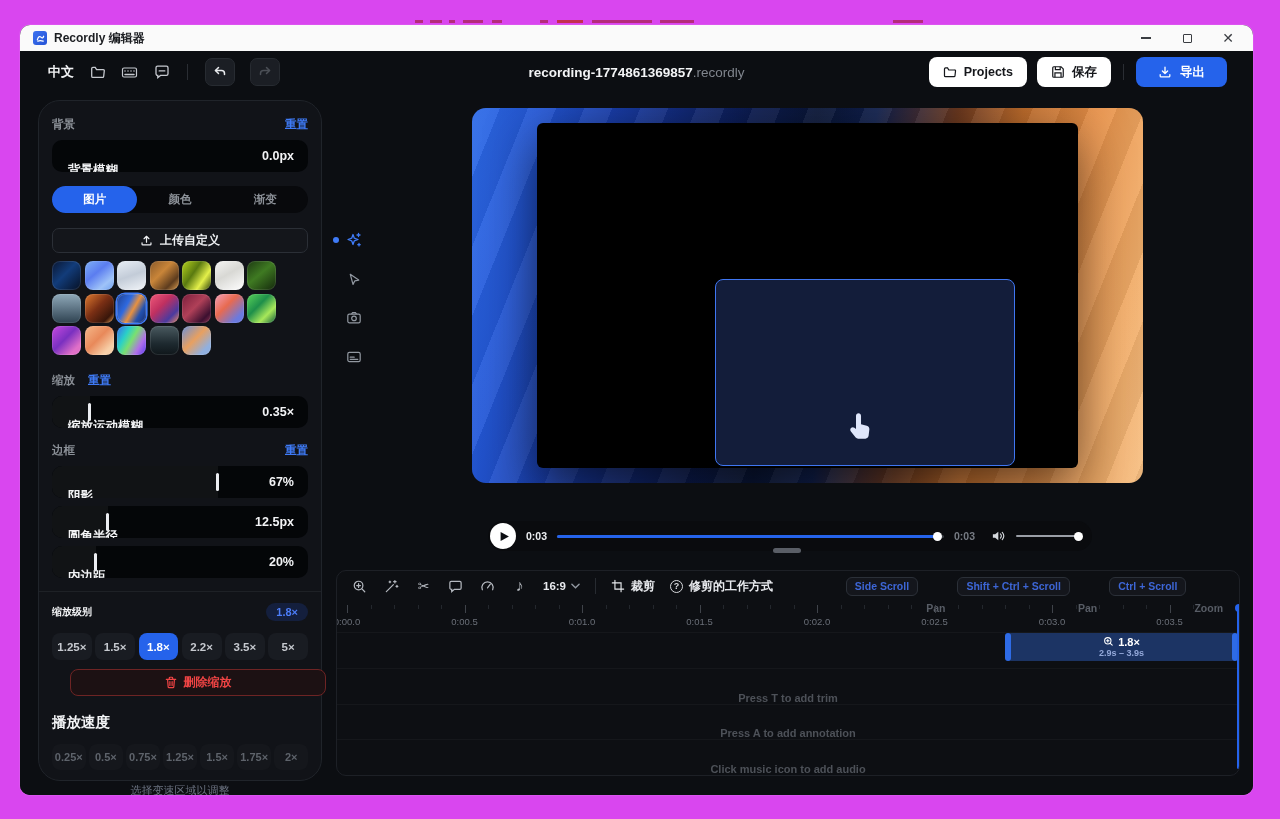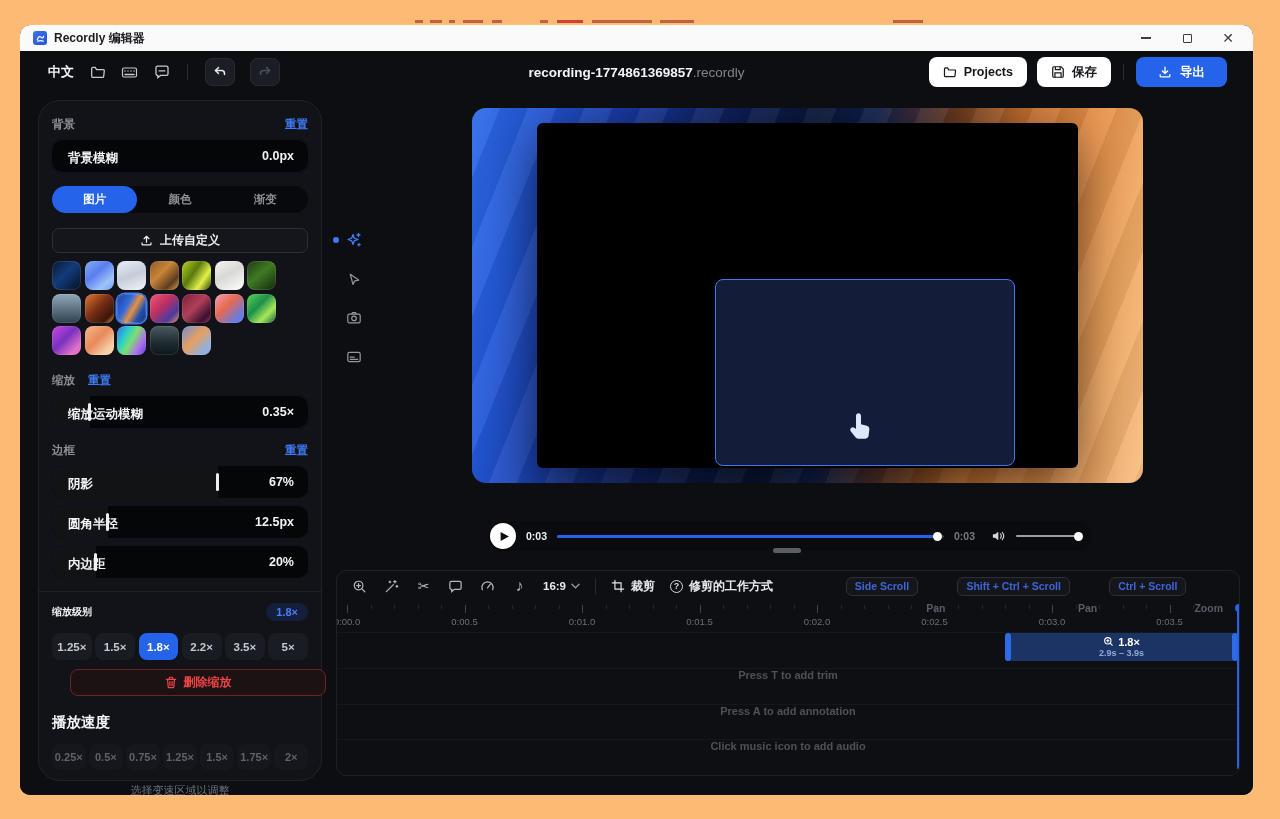--- a/index.html
+++ b/index.html
@@ -1,17 +1,17 @@
 <!DOCTYPE html>
 <html><head>
 <meta charset="utf-8">
 <style>
   * { margin:0; padding:0; box-sizing:border-box; }
   body { font-family:"Liberation Sans","DejaVu Sans",sans-serif; background:#000; }
-  .stage{position:relative;width:1280px;height:819px;background:#fdba74;overflow:hidden;}
+  .stage{position:relative;width:1280px;height:819px;background:#d946ef;overflow:hidden;}
   .artifact{position:absolute;top:20px;height:2.5px;background:rgba(150,22,26,.55);}
   
   .window{position:absolute;left:20px;top:25px;width:1233px;height:770px;border-radius:10px;background:#0c0e12;box-shadow:0 0 0 1px rgba(255,255,255,.08);}
   .titlebar{height:26px;background:#fafafa;border-radius:10px 10px 0 0;display:flex;align-items:center;padding:0 12px 0 13px;}
   .app-logo{width:14px;height:14px;border-radius:3px;background:linear-gradient(135deg,#3c72f0,#2553d6);margin-right:7px;display:flex;align-items:center;justify-content:center;}
   .title-text{font-size:12px;font-weight:600;color:#1b1d21;}
   .win-controls{margin-left:auto;display:flex;align-items:center;gap:27px;padding-right:6px;}
   .wc{display:flex;align-items:center;justify-content:center;width:14px;height:14px;color:#3a3d42;}
   .wc-min{width:10px;height:1.6px;background:#3a3d42;}
   .wc-max{width:9px;height:9px;border:1.4px solid #3a3d42;border-radius:1px;}
@@ -34,21 +34,21 @@
   .btn-blue{display:flex;align-items:center;gap:8px;height:30px;padding:0 22px;border-radius:8px;background:#2563eb;border:none;color:#fff;font-size:12.5px;font-weight:700;cursor:pointer;font-family:inherit;}
   
   .sidebar{position:absolute;left:18px;top:49px;width:284px;height:681px;background:#111318;border:1px solid #20242a;border-radius:22px;padding:16px 13px 0;}
   .sec-row{display:flex;align-items:center;justify-content:space-between;}
   .sec-row.inline{justify-content:flex-start;gap:13px;}
   .sec-label{font-size:11.5px;font-weight:600;color:#8b9097;}
   .reset-link{font-size:11.5px;font-weight:700;color:#3f7bf7;background:none;border:none;cursor:pointer;font-family:inherit;}
   .slider{position:relative;height:32px;background:#040608;border-radius:10px;margin-top:8px;overflow:hidden;cursor:pointer;}
   .sl-fill{position:absolute;left:0;top:0;bottom:0;background:rgba(255,255,255,.055);border-radius:10px 0 0 10px;}
   .sl-handle{position:absolute;top:7px;width:3px;height:18px;border-radius:2px;background:#eceef2;}
-  .sl-label{position:absolute;left:16px;top:0;height:36px;display:flex;align-items:center;font-size:12.5px;font-weight:700;color:#f2f3f5;}
+  .sl-label{position:absolute;left:16px;top:12px;height:36px;display:flex;align-items:center;font-size:12.5px;font-weight:700;color:#f2f3f5;}
   .sl-value{position:absolute;right:14px;top:0;height:32px;display:flex;align-items:center;font-size:12.5px;font-weight:700;color:#f2f3f5;}
   .tabs{display:flex;height:27px;background:#08090c;border-radius:14px;margin-top:14px;}
   .tab{flex:1;display:flex;align-items:center;justify-content:center;font-size:11.5px;font-weight:700;color:#8b9097;border:none;background:none;border-radius:14px;cursor:pointer;font-family:inherit;}
   .tab.active{background:#2563eb;color:#fff;}
   .upload-btn{margin-top:15px;width:100%;height:25px;border-radius:7px;border:1px solid #2b2f36;background:#14161b;color:#eef0f3;font-size:12px;font-weight:700;display:flex;align-items:center;justify-content:center;gap:7px;cursor:pointer;font-family:inherit;}
   .thumb-grid{margin-top:8px;display:flex;flex-wrap:wrap;gap:3.5px;}
   .thumb{width:29px;height:29px;border-radius:8px;box-shadow:inset 0 0 0 1px rgba(255,255,255,.10);cursor:pointer;}
   .thumb.selected{box-shadow:0 0 0 1.6px #3f7bf7, inset 0 0 0 1px rgba(255,255,255,.15);}
   .mt20{margin-top:18px;} .mt16{margin-top:15px;}
   .divider{height:1px;background:#1e2126;margin:13px -13px 0;}
@@ -97,21 +97,21 @@
   .tl-txt-btn{display:flex;align-items:center;gap:6px;color:#e8eaee;font-size:12px;font-weight:700;background:none;border:none;cursor:pointer;font-family:inherit;}
   .qcircle{width:13px;height:13px;border:1.3px solid #d8dade;border-radius:50%;font-size:9px;font-weight:700;display:flex;align-items:center;justify-content:center;color:#d8dade;}
   .scroll-hints{margin-left:auto;display:flex;align-items:center;gap:8px;}
   .sh-pill{font-size:10.5px;font-weight:700;color:#3d66d6;border:1px solid #2b3038;background:#14161c;border-radius:6px;padding:2.5px 8px;}
   .sh-action{font-size:10.5px;font-weight:700;color:#585d66;margin-right:4px;margin-top:44px;}
   .ruler{position:relative;height:31px;cursor:pointer;}
   .tick{position:absolute;top:4px;width:1px;background:#23272d;height:4px;}
   .tick.major{background:#3f434a;height:8px;}
   .tick-label{position:absolute;top:15px;transform:translateX(-50%);font-size:9.5px;color:#6a6f78;white-space:nowrap;}
   .lanes{position:absolute;left:0;right:0;top:61px;bottom:0;display:flex;flex-direction:column;}
-  .lane{flex:1;border-top:1px solid #15171b;display:flex;align-items:flex-start;justify-content:center;}
+  .lane{flex:1;border-top:1px solid #15171b;display:flex;align-items:flex-end;justify-content:center;}
   .lane-hint{font-size:11px;font-weight:700;color:#4d5158;}
   .zoom-seg{position:absolute;left:668px;top:62px;width:233px;height:28px;background:#1c3464;border-radius:6px;display:flex;align-items:center;justify-content:center;cursor:pointer;}
   .seg-handle{position:absolute;top:0;bottom:0;width:6px;background:#2e6be6;border-radius:6px;}
   .seg-handle.l{left:0;} .seg-handle.r{right:0;}
   .seg-body{display:flex;flex-direction:column;align-items:center;line-height:1.15;}
   .seg-top{display:flex;align-items:center;gap:4px;font-size:11px;font-weight:700;color:#fff;}
   .seg-range{font-size:9px;font-weight:600;color:#93a8d9;}
   .playhead{position:absolute;left:900px;top:34px;bottom:6px;width:3px;border-radius:2px;background:#2563eb;cursor:ew-resize;}
   .playhead::before{content:"";position:absolute;left:-2.5px;top:-1px;width:8px;height:8px;border-radius:50%;background:#2563eb;}
   svg{display:block;}

